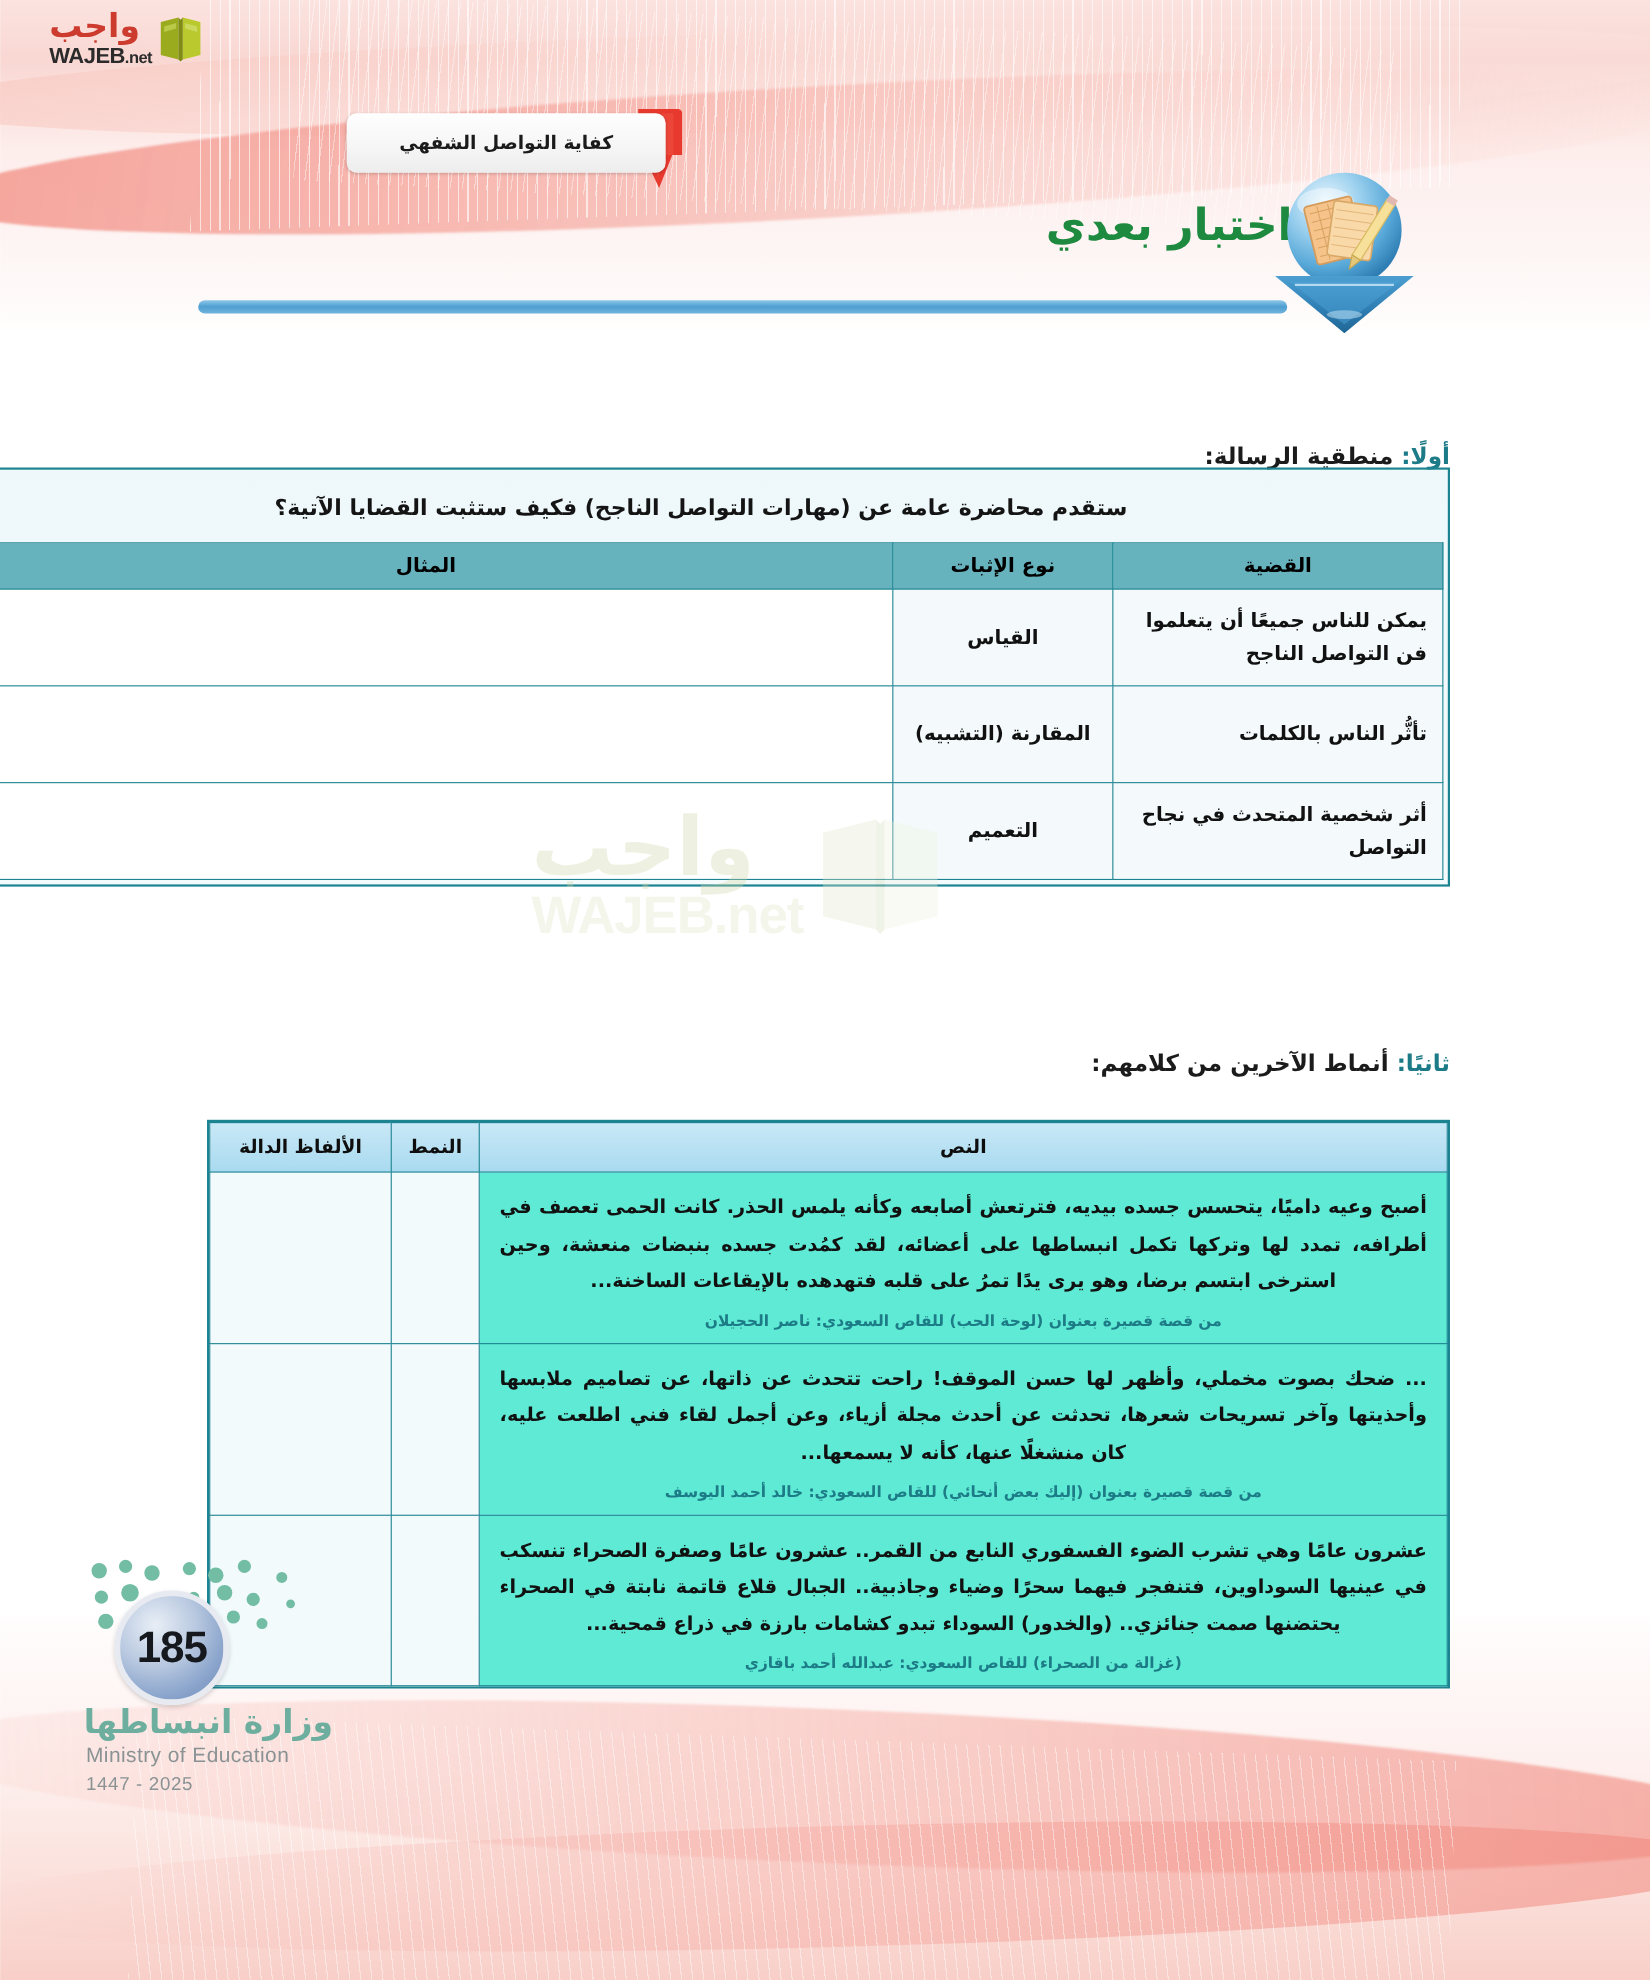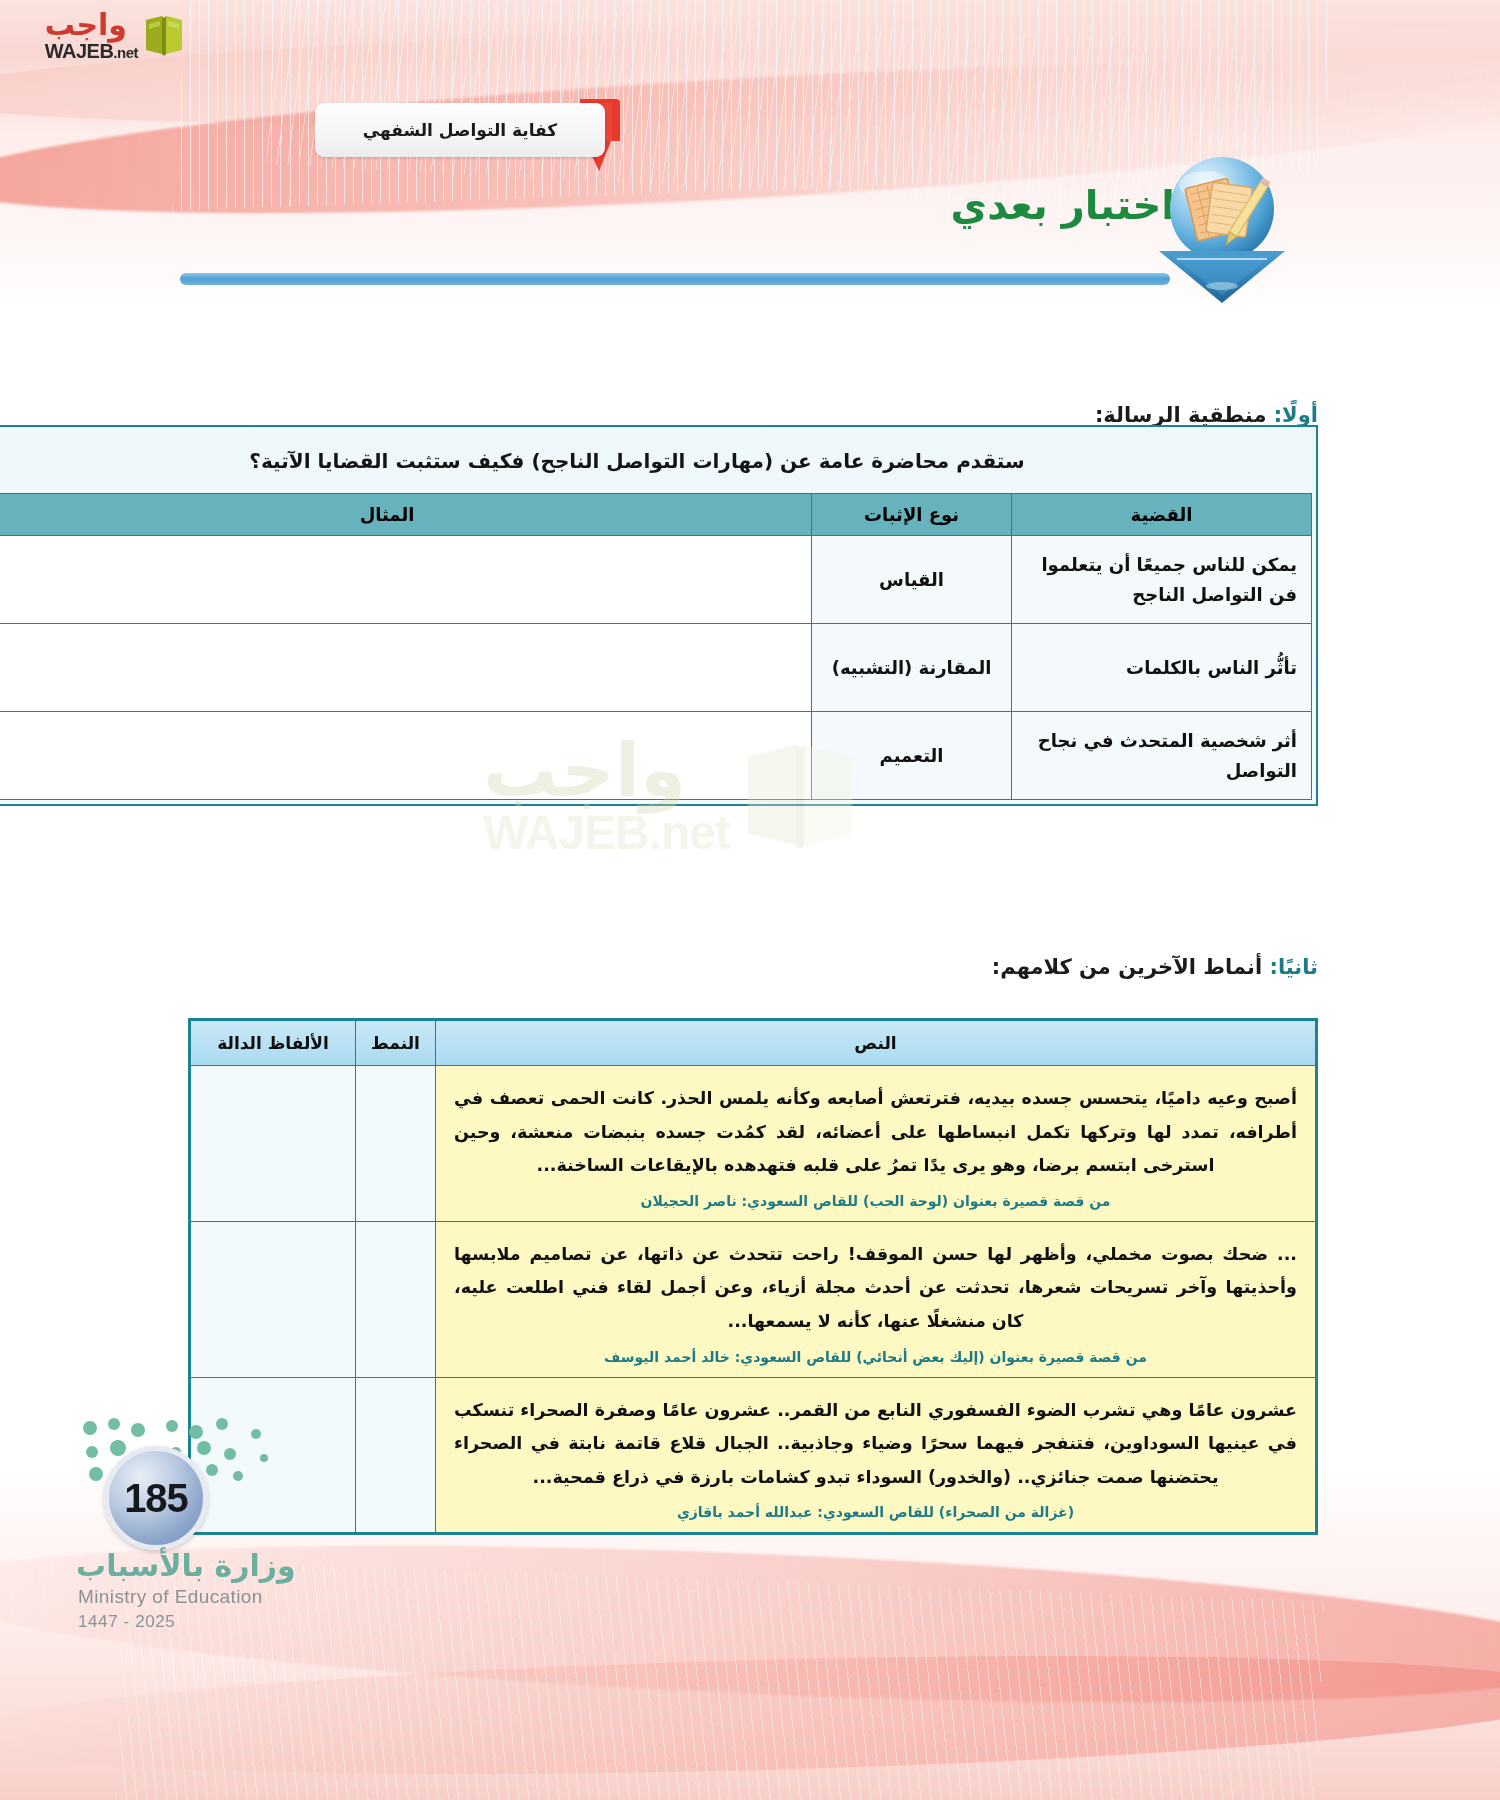--- a/index.html
+++ b/index.html
@@ -189,21 +189,21 @@
     background: linear-gradient(180deg, #c8e8f6 0%, #a9daf0 100%);
     border: 1px solid #1c8391;
     color: #0e0e0e;
     font-size: 17px; font-weight: bold;
     font-family: "DejaVu Sans", sans-serif;
     padding: 12px 4px;
     text-align: center;
   }
   table.t2 td {
     border: 1px solid #1c8391;
-    background: #fef9c3;
+    background: #5eead4;
     vertical-align: top;
     padding: 16px 18px 12px 18px;
   }
   table.t2 td.blank { background: #f2fafc; }
   .col-text   { width: auto; }
   .col-pattern{ width: 80px; }
   .col-words  { width: 165px; }
 
   .passage {
     font-size: 17.5px;
@@ -498,16 +498,16 @@
           <circle cx="132" cy="60" r="6"></circle>
           <circle cx="158" cy="66" r="5"></circle>
         <circle cx="176" cy="24" r="5"></circle>
           <circle cx="184" cy="48" r="4"></circle>
       </g>
     </svg>
   </div>
   <div class="page-bubble">
     <span class="page-number">185</span>
   </div>
-  <div class="moe-ar">وزارة بالأسباب</div>
+  <div class="moe-ar">وزارة انبساطها</div>
   <div class="moe-en">Ministry of Education</div>
   <div class="moe-years">2025 - 1447</div>
 </div>
 
 </body></html>

